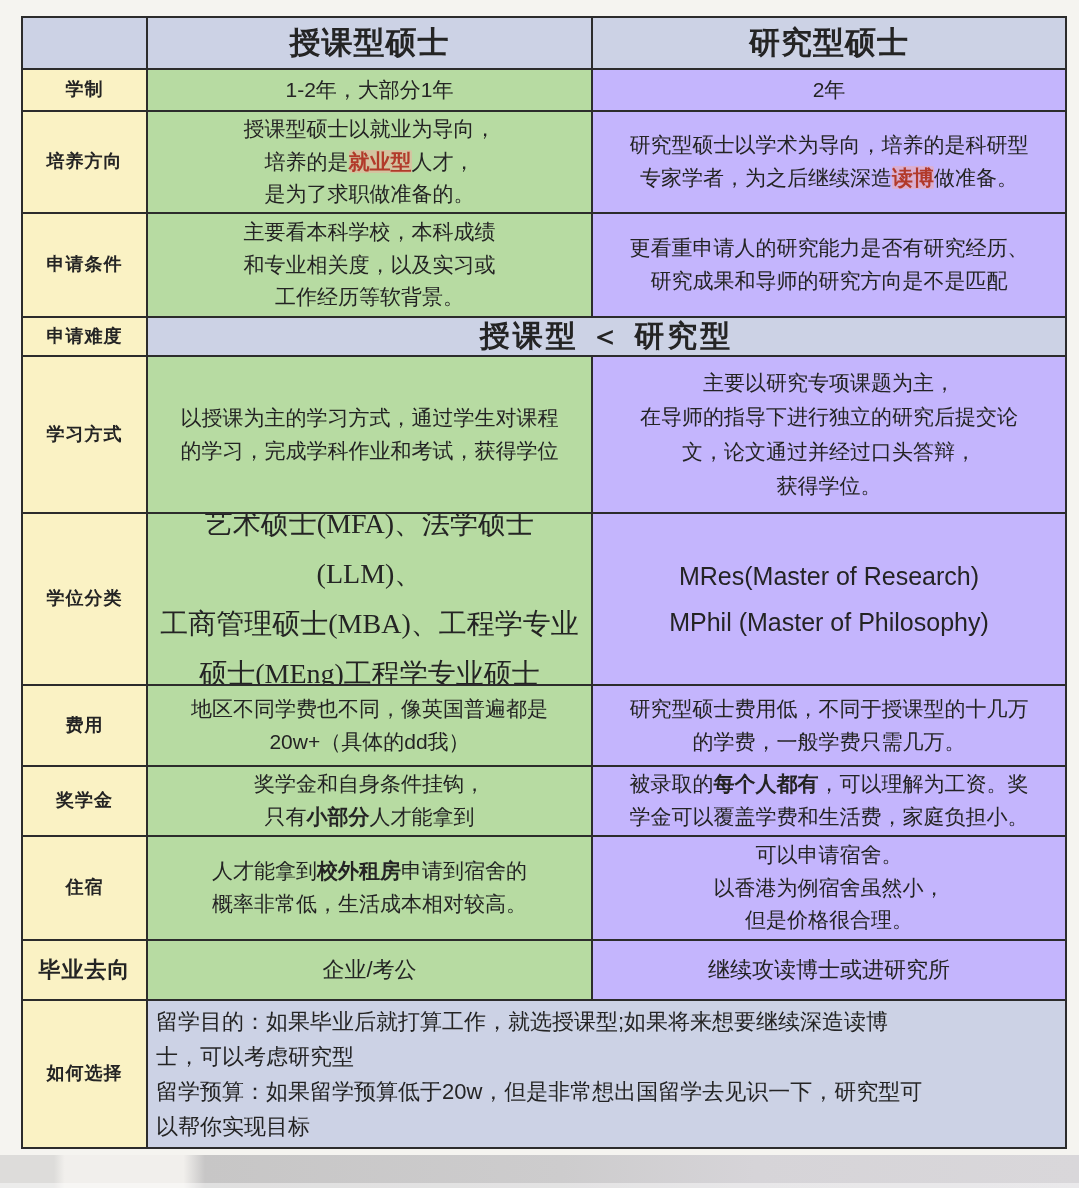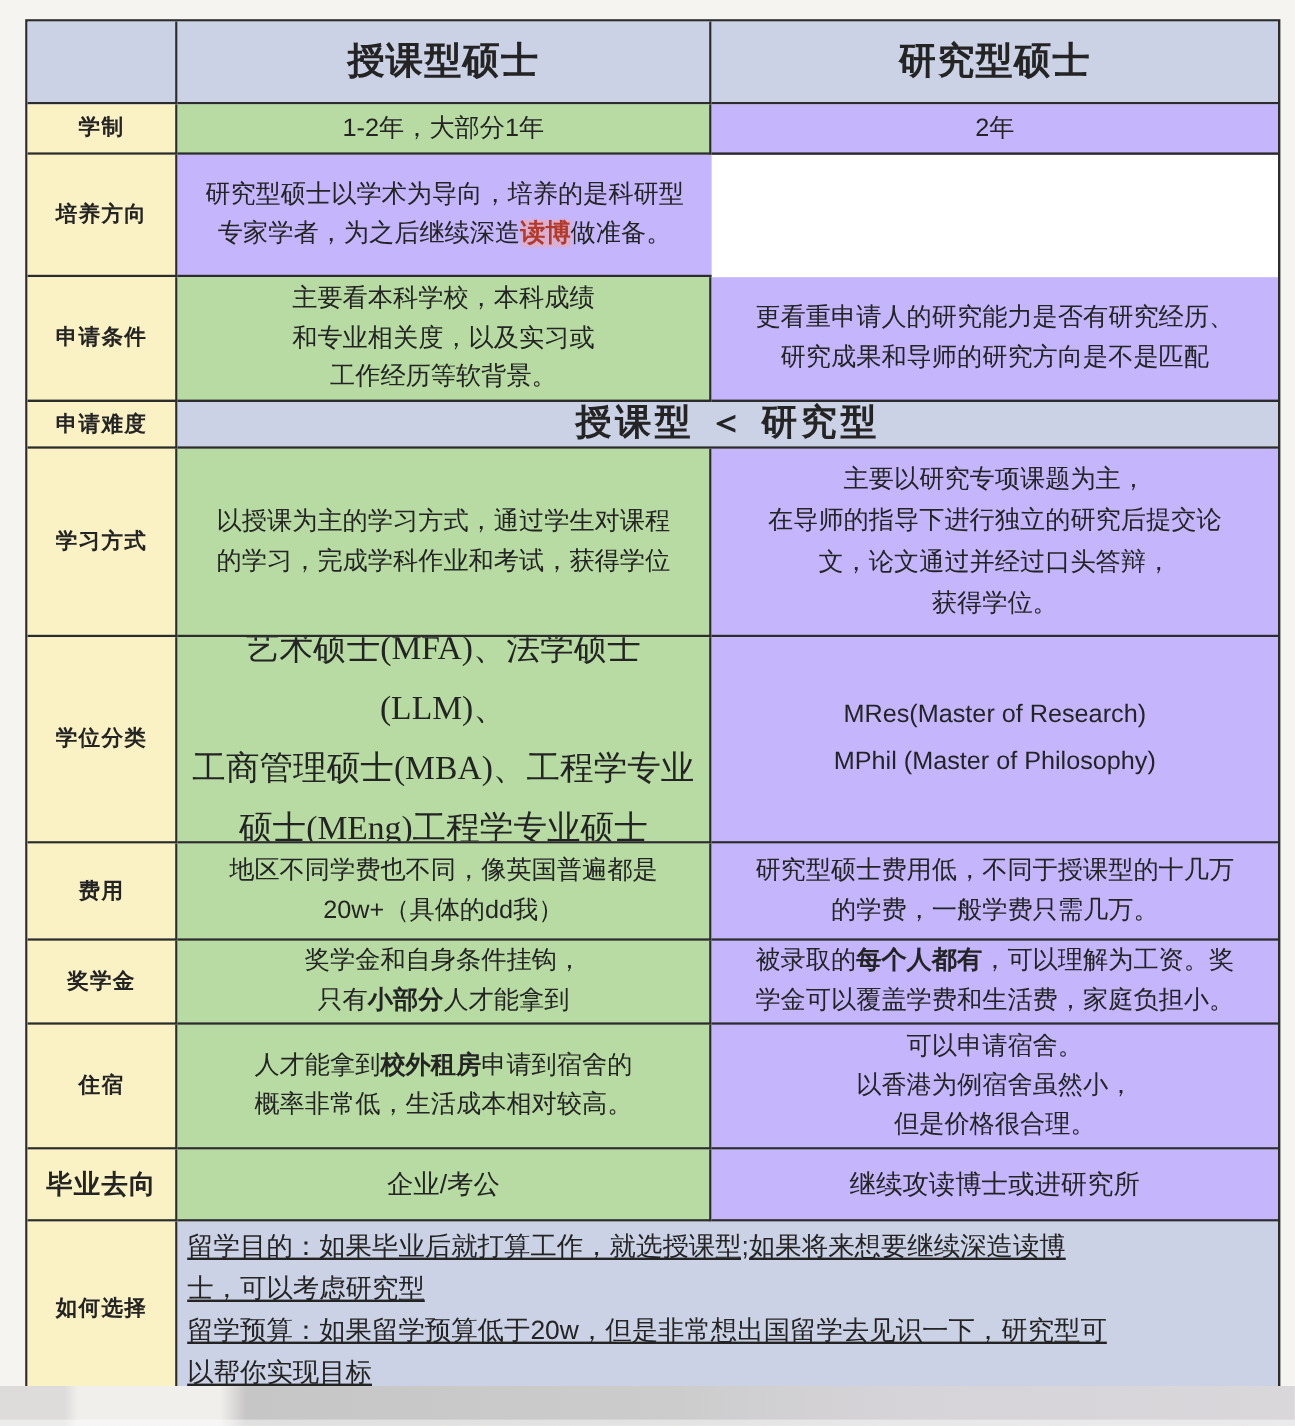--- a/index.html
+++ b/index.html
@@ -29,42 +29,42 @@
   .row .cell:last-child { border-right:none; }
   .row.last .cell { border-bottom:none; }
   .tx { white-space:pre-line; text-align:center; font-size:21px; line-height:1.55; }
   
   .hdrc { background:#ccd2e5; }
   .lab  { background:#faf2c4; }
   .tg   { background:#b7dba2; }
   .rs   { background:#c4b5fd; }
   .mg   { background:#ccd2e5; }
   
-  .r-h       { height:69px; }
+  .r-h       { height:52px; }
   .r-xuezhi  { height:42px; }
   .r-peiyang { height:102px; }
   .r-tiaojian{ height:104px; }
   .r-nandu   { height:39px; }
   .r-xuexi   { height:157px; }
   .r-xuewei  { height:172px; }
   .r-feiyong { height:81px; }
   .r-jiang   { height:70px; }
   .r-zhusu   { height:104px; }
   .r-biye    { height:60px; }
   .r-ruhe    { height:146px; }
   
   .hdr .tx { font-size:31px; font-weight:700; letter-spacing:1px; }
   .lab .tx { font-size:18px; font-weight:700; letter-spacing:1px; }
   .big .tx { font-size:30px; font-weight:700; letter-spacing:3px; }
   .r-xuexi .rs .tx { line-height:1.62; }
   .r-xuewei .tg .tx { font-size:28px; line-height:1.78;font-family:Liberation Serif, serif; }
-  .r-xuewei .rs .tx { font-size:21px; line-height:1.85; }
+  .r-xuewei .rs .tx { font-size:25px; line-height:1.85; }
   .r-biye .tx { font-size:22px; }
   .r-ruhe .mg { justify-content:flex-start; }
-  .r-ruhe .mg .tx { text-align:left; font-size:22px; line-height:1.6;text-decoration:underline; }
+  .r-ruhe .mg .tx { text-align:left; font-size:22px; line-height:1.6; }
   .red { color:#b23a2a; font-weight:700; background:rgba(246,168,157,0.45); border-radius:2px; }
   .bd  { font-weight:700; }
   .bottom-strip {
     position:absolute; left:0; top:1155px; width:1079px; height:33px;
     background:linear-gradient(to right,
       #dddcda 0%, #dddcda 5%,
       #f1efec 6%, #f1efec 17%,
       #c7c6c6 19%, #cdcccd 52%,
       #d6d4d8 70%, #d9d7da 100%);
   }
@@ -98,20 +98,25 @@
         </div>
       <div class="cell rs">
           <p class="tx">2年</p>
         </div>
     </div>
 
     <div class="row r-peiyang">
       <div class="cell lab">
           <p class="tx">培养方向</p>
         </div>
+      <div class="cell tg">
+        <p class="tx"><span>授课型硕士以就业为导向，
+培养的是</span><span class="red">就业型</span><span>人才，
+是为了求职做准备的。</span></p>
+      </div>
       <div class="cell rs">
         <p class="tx"><span>研究型硕士以学术为导向，培养的是科研型
 专家学者，为之后继续深造</span><span class="red">读博</span><span>做准备。</span></p>
       </div>
     </div>
 
     <div class="row r-tiaojian">
       <div class="cell lab">
           <p class="tx">申请条件</p>
         </div>

